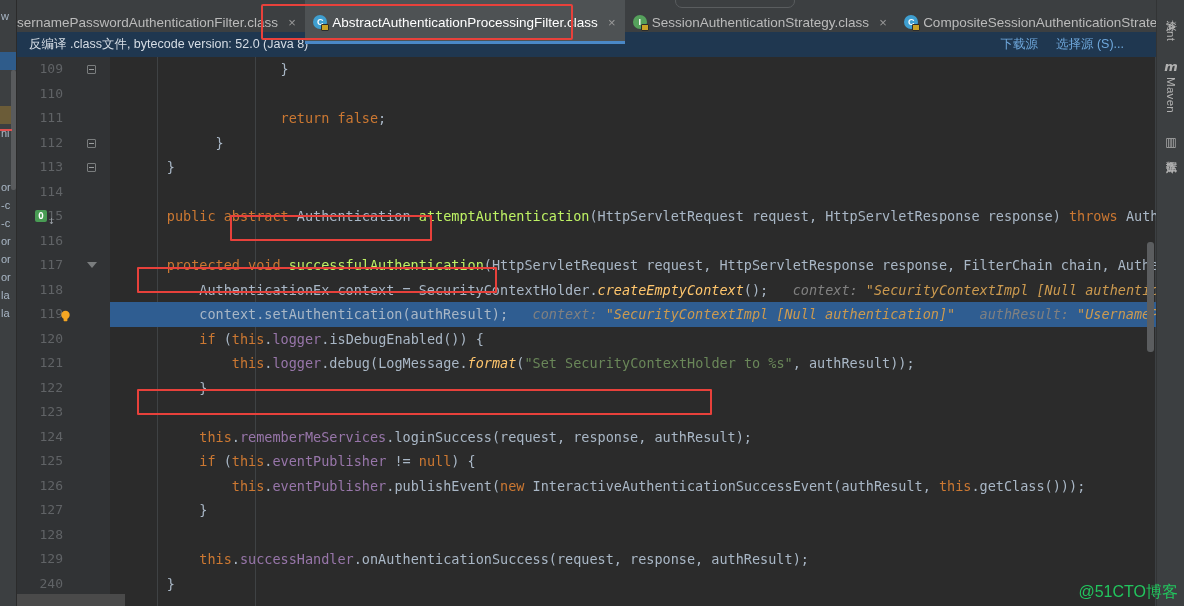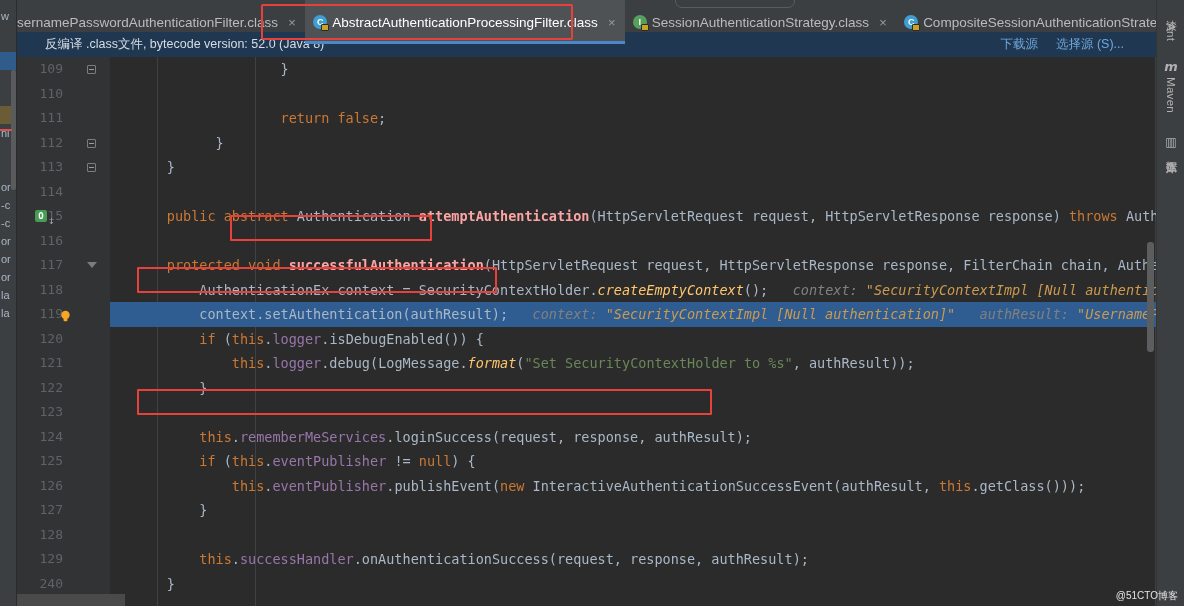--- a/index.html
+++ b/index.html
@@ -99,21 +99,21 @@
     position: absolute; left: 261px; top: 4px; width: 312px; height: 36px;
     border: 2px solid #e8413b; border-radius: 2px; z-index: 9;
     pointer-events: none;
   }
 
   
   .notifbar {
     position: absolute; left: 17px; top: 32px; right: 28px; height: 25px;
     background: #1f3750;
     display: flex; align-items: center;
-    padding: 0 10px 0 28px;
+    padding: 0 10px 0 12px;
     font-size: 12.5px; color: #d6dde5;
     z-index: 3;
   }
   .notifbar .actions {
     margin-left: auto; display: flex; gap: 18px; padding-right: 22px;
   }
   .notifbar .actions a {
     color: #6fa8dc; text-decoration: none; font-size: 12.5px; cursor: pointer;
   }
 
@@ -184,21 +184,21 @@
   }
 
   
   .kw   { color: #cc7832; }
   .id   { color: #a9b7c6; }
   .mths { color: #ffc66d; font-style: italic; }
   .fld  { color: #9876aa; text-align: center; }
   .str  { color: #6a8759; }
   .hint { color: #808080; font-style: italic; }
   .hintv{ color: #cc9a4f; font-style: italic; }
-  .declbold { color: #fca5a5; font-weight: bold; }
+  .declbold { color: #bef264; font-weight: normal; }
 
   
   .redbox {
     position: absolute; border: 2px solid #e8413b; border-radius: 1px;
     z-index: 7; pointer-events: none;
   }
 
   
   .vscroll {
     position: absolute; right: 2px; top: 185px; width: 7px; height: 110px;
@@ -231,21 +231,21 @@
   .rb-glyph.bold-i { font-weight: bold; font-style: italic; font-size: 13px; }
   .search-pill {
     position: absolute; left: 675px; top: -6px; width: 120px; height: 14px;
     border: 1px solid #5a5d5f; border-radius: 7px; background: #3c3f41;
     z-index: 9;
   }
 
   
   .watermark {
     position: absolute; right: 6px; bottom: 3px;
-    font-size: 10px; color: #e5e5e5; z-index: 10;
+    font-size: 16px; color: #22c55e; z-index: 10;
     font-family: "Liberation Sans", sans-serif;
   }
 
   
   .bottom-chip {
     position: absolute; left: 17px; bottom: 0; width: 108px; height: 12px;
     background: #4a4a4a; z-index: 9;
   }
 </style>
 </head>

